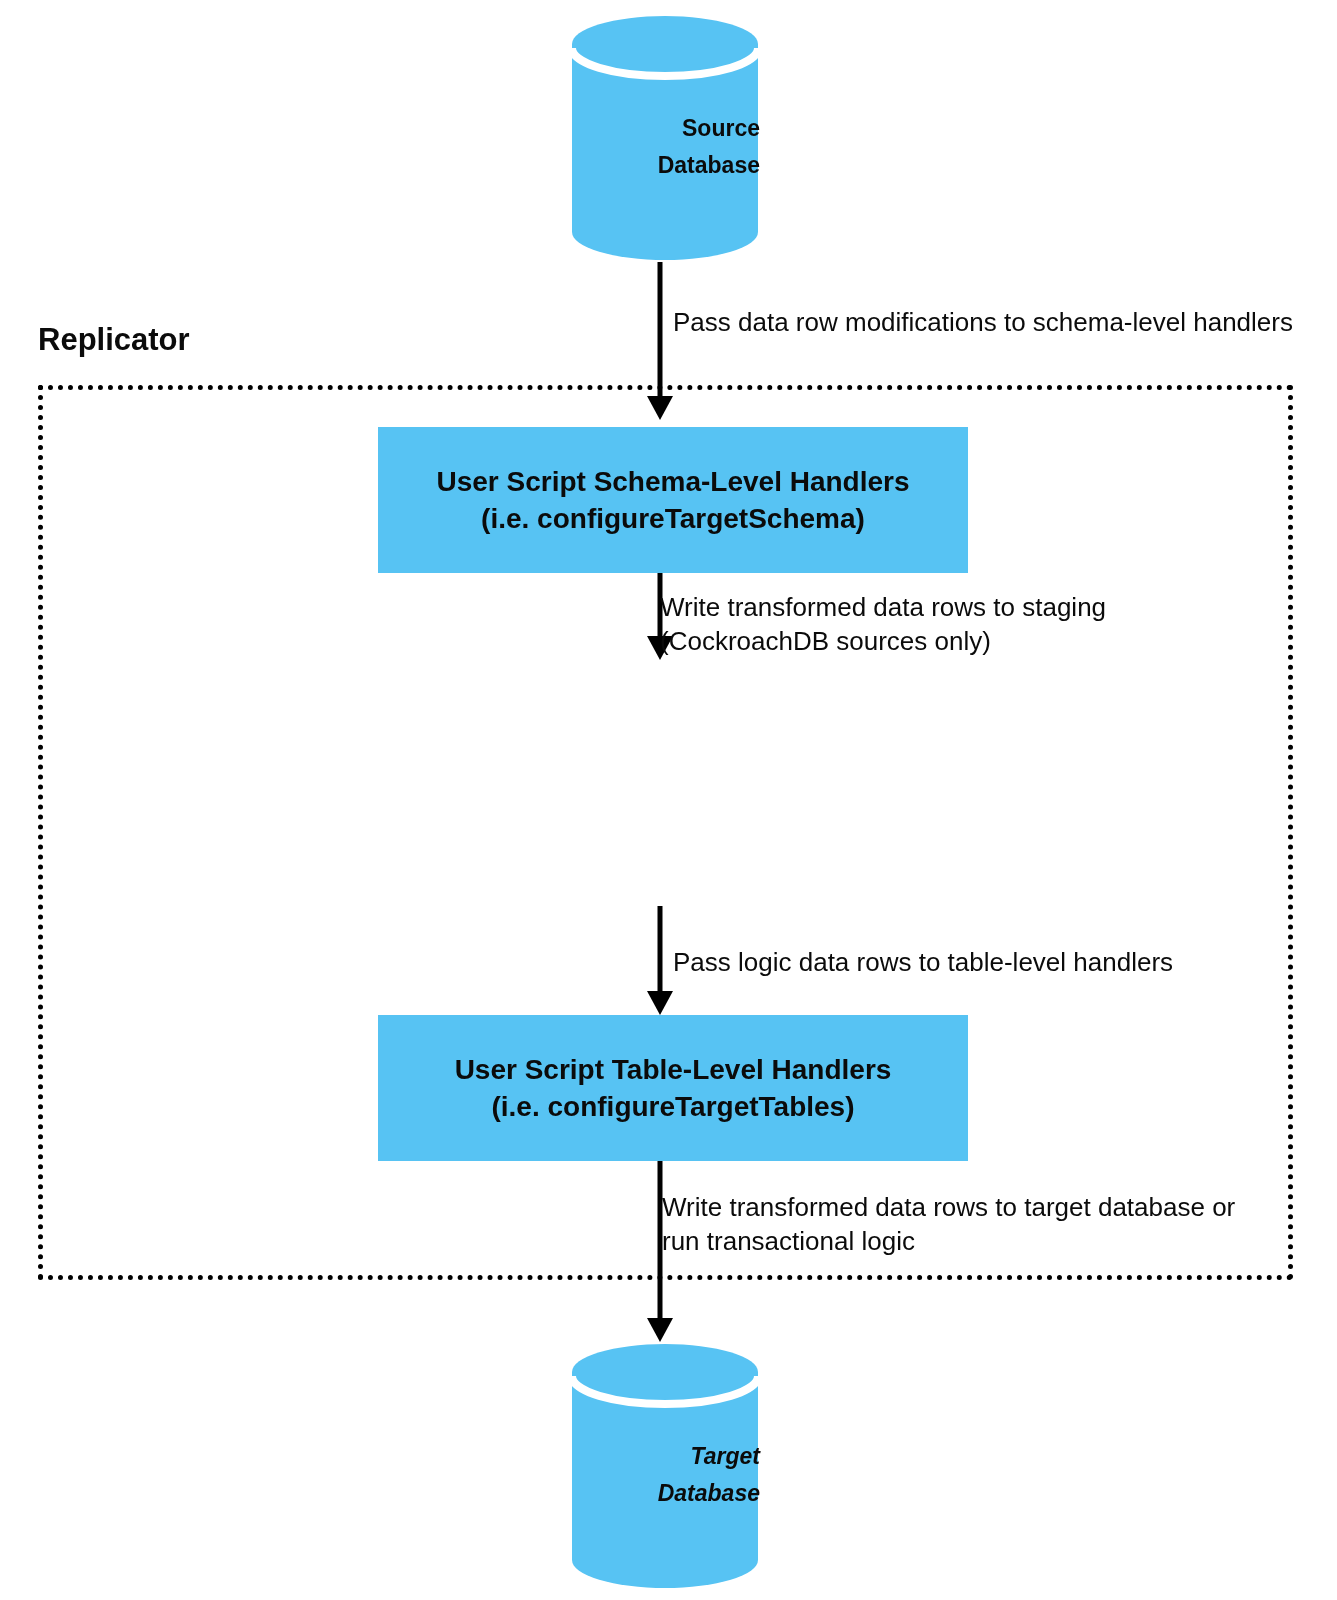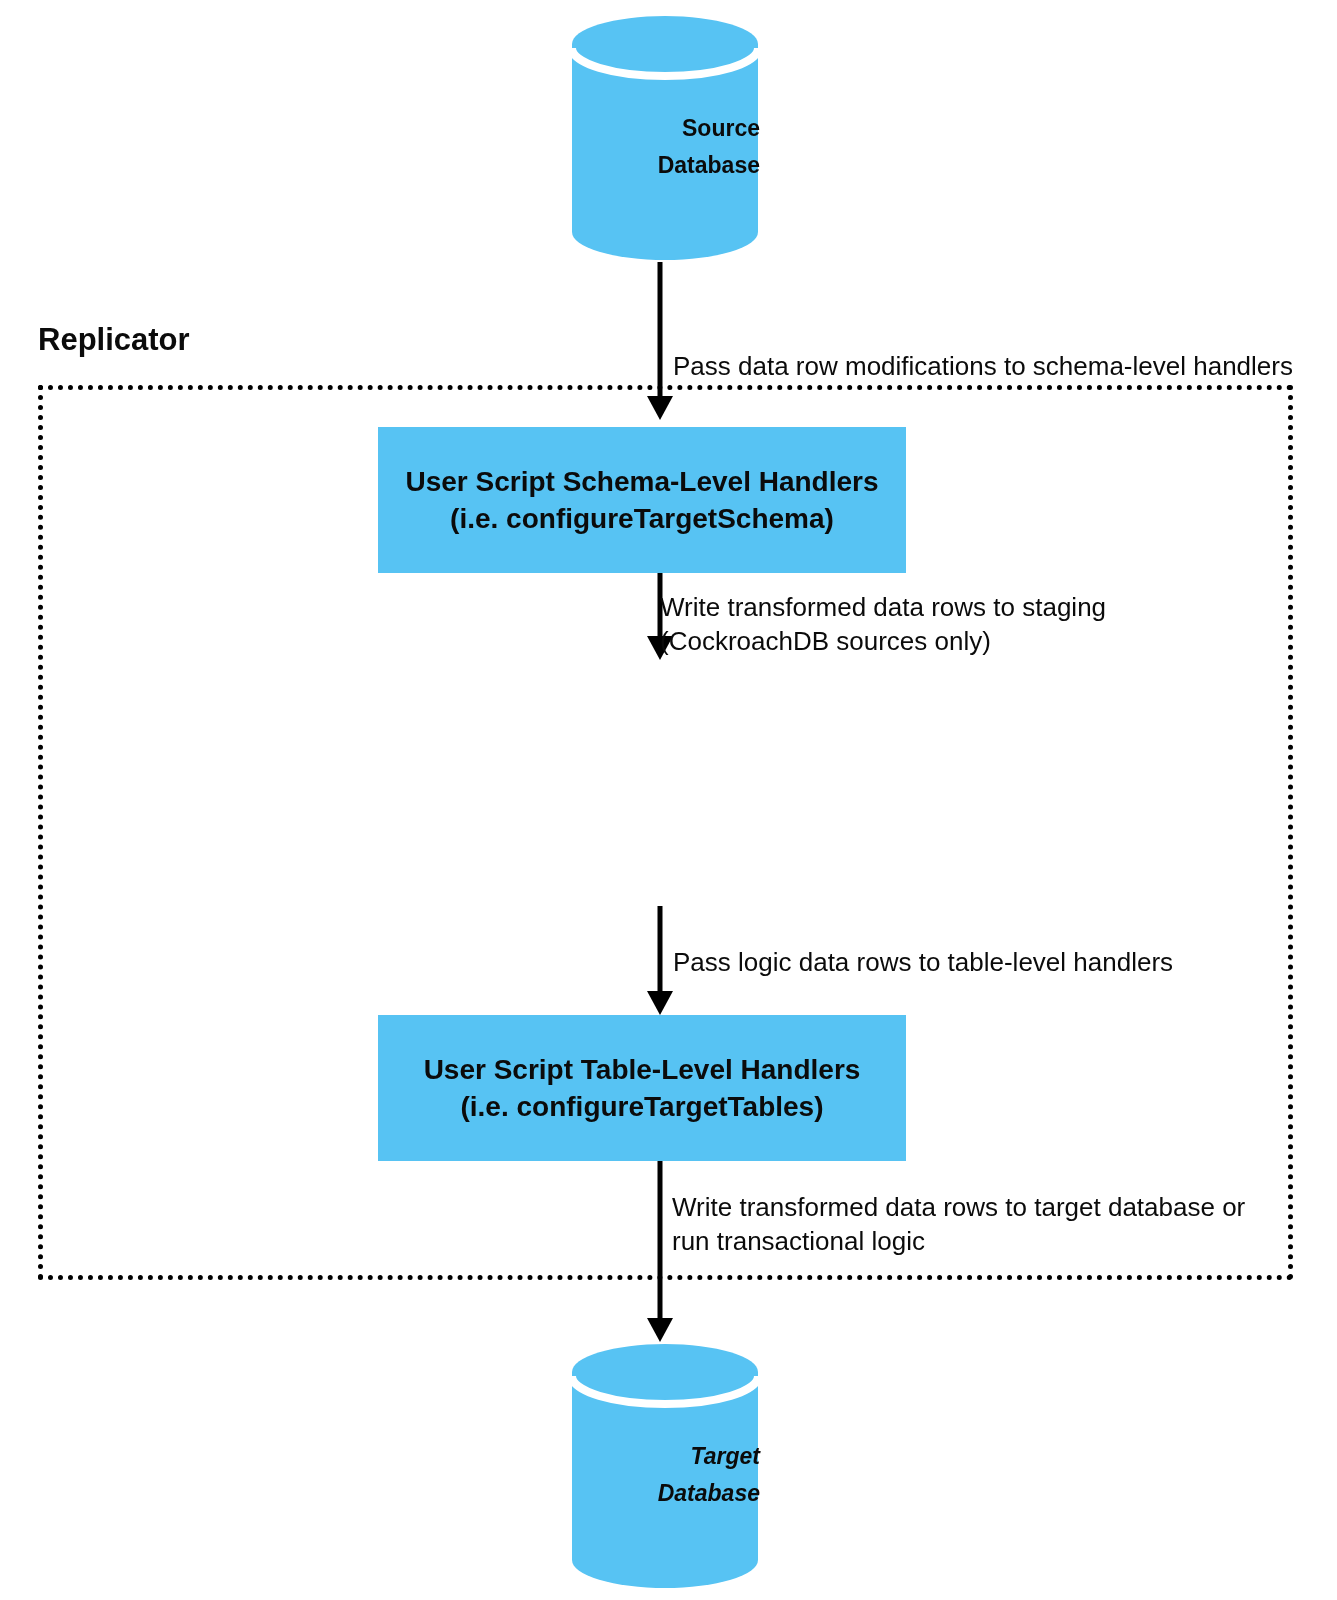--- a/index.html
+++ b/index.html
@@ -28,21 +28,21 @@
     text-align: right;
     font-weight: bold;
     font-size: 23px;
     line-height: 37px;
     white-space: pre-line;
     color: var(--text-color);
   }
 
   .rect-node {
     position: absolute;
-    width: 528px; height: 146px;
+    width: 590px; height: 146px;
     background: var(--node-fill);
     display: flex; align-items: center; justify-content: center;
     text-align: center;
     font-weight: bold;
     font-size: 28px;
     line-height: 37px;
     white-space: pre-line;
     color: var(--text-color);
   }
 
@@ -101,21 +101,21 @@
       <path d="M 2,34 A 93,28 0 0 0 188,34" style="fill:none; stroke:var(--bg-color); stroke-width:8"></path>
     </svg>
     <div class="cyl-label">Source
 Database</div>
   </div>
 
   <div class="arrow" style="left:647px; top:262px; height:158px;">
     <div class="shaft" style="height:140px;"></div>
     <div class="head"></div>
   </div>
-  <div class="edge-label" style="left:673px; top:305px; width:640px;margin-top:44px;">Pass data row modifications to schema-level handlers</div>
+  <div class="edge-label" style="left:673px; top:305px; width:640px;">Pass data row modifications to schema-level handlers</div>
 
   <div class="rect-node" style="left:378px; top:427px;">User Script Schema-Level Handlers
 (i.e. configureTargetSchema)</div>
 
   <div class="arrow" style="left:647px; top:573px; height:87px;">
     <div class="shaft" style="height:69px;"></div>
     <div class="head"></div>
   </div>
   <div class="edge-label centered" style="left:660px; top:590px; width:500px;">Write transformed data rows to staging
 (CockroachDB sources only)</div>
@@ -127,21 +127,21 @@
   </div>
   <div class="edge-label" style="left:673px; top:945px; width:620px;">Pass logic data rows to table-level handlers</div>
 
   <div class="rect-node" style="left:378px; top:1015px;">User Script Table-Level Handlers
 (i.e. configureTargetTables)</div>
 
   <div class="arrow" style="left:647px; top:1161px; height:181px;">
     <div class="shaft" style="height:163px;"></div>
     <div class="head"></div>
   </div>
-  <div class="edge-label centered" style="left:632px; top:1190px; width:620px;padding-left:40px;">Write transformed data rows to target database or
+  <div class="edge-label centered" style="left:662px; top:1190px; width:620px;">Write transformed data rows to target database or
 run transactional logic</div>
 
   <div class="cylinder" style="left:570px; top:1342px;font-style:italic;">
     <svg viewBox="0 0 190 248" aria-hidden="true">
       <path d="M 2,30 A 93,28 0 0 1 188,30 L 188,218 A 93,28 0 0 1 2,218 Z" style="fill:var(--node-fill)"></path>
       <path d="M 2,34 A 93,28 0 0 0 188,34" style="fill:none; stroke:var(--bg-color); stroke-width:8"></path>
     </svg>
     <div class="cyl-label">Target
 Database</div>
   </div>

